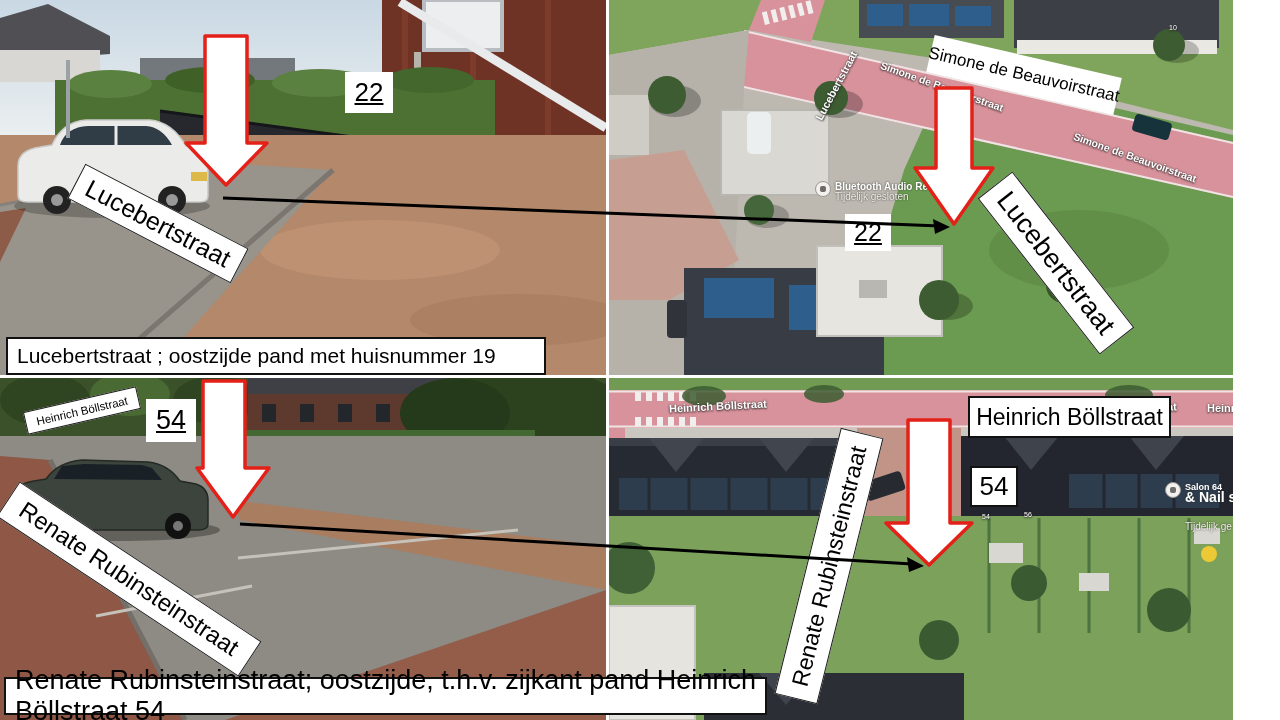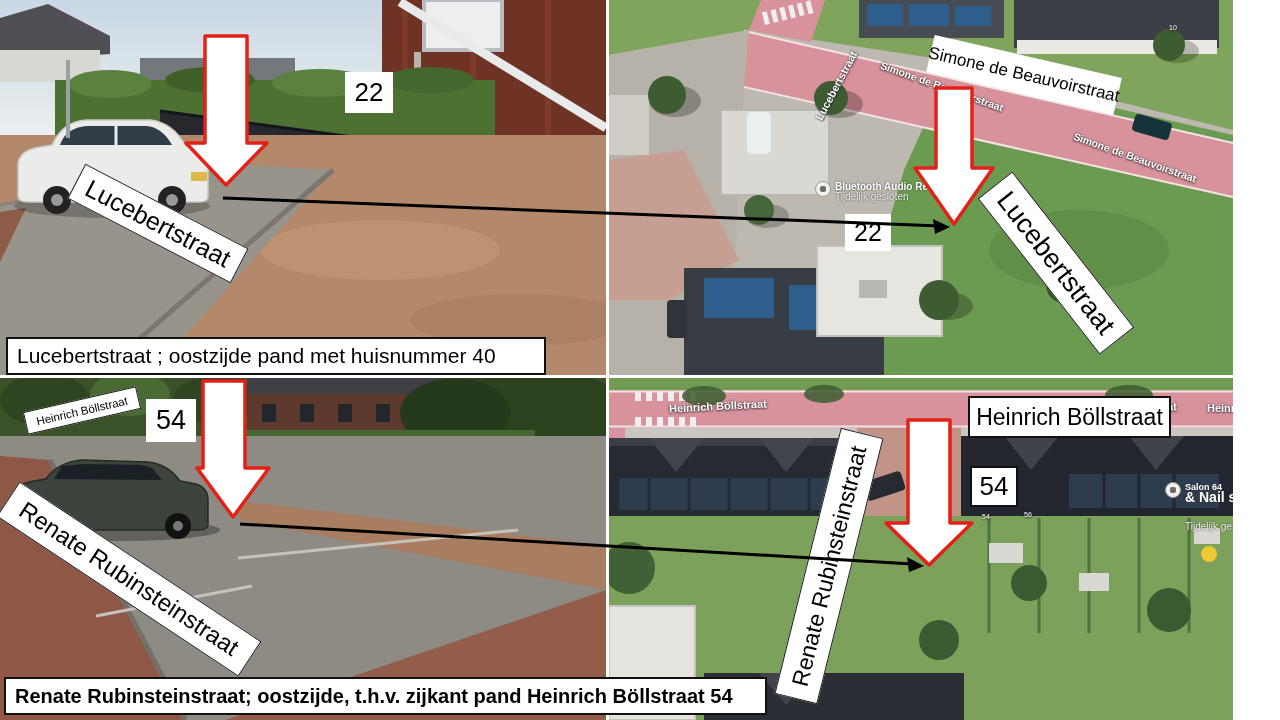--- a/index.html
+++ b/index.html
@@ -14,21 +14,21 @@
   .poi .circ{width:14px;height:14px;border-radius:50%;background:#f3f1ee;border:1px solid #9a9894;
              display:flex;align-items:center;justify-content:center;flex:0 0 auto;}
   .poi .dot{width:6px;height:6px;border-radius:2px;background:#6e6c68;}
   .poi .l1{color:#fff;font-weight:bold;font-size:10px;line-height:11px;
            text-shadow:0 0 2px rgba(40,40,40,.95);white-space:nowrap;}
   .poi .l2{color:#efece7;font-size:10px;line-height:9px;text-shadow:0 0 2px rgba(40,40,40,.9);white-space:nowrap;}
   
   .lbl{position:absolute;background:#fff;color:#000;display:flex;align-items:center;
        justify-content:center;white-space:nowrap;z-index:10;}
   .lbl.rot{border:1px solid #1c1c1c;}
-  .lbl.box{font-size:26px;}
+  .lbl.box{font-size:26px;text-decoration:underline;}
   .lbl.z40{z-index:40;}
   .caption{position:absolute;background:#fff;border:2px solid #111;display:flex;align-items:center;
            padding-left:9px;font-size:21px;z-index:50;}
   svg.overlay{position:absolute;inset:0;width:1280px;height:720px;pointer-events:none;}
   #connectors{z-index:20;} #arrows{z-index:30;}
 </style>
 </head>
 <body>
 
 <div id="page">
@@ -308,30 +308,30 @@
       <span>
         <span class="l1" style="display:block;font-size:9px;line-height:10px;">Salon 64</span>
         <span class="l1" style="display:block;font-size:14px;line-height:10px;">&amp; Nail sty</span>
         <span class="l2" style="display:block;margin-top:20px;">Tijdelijk ge</span>
       </span>
     </div>
   </div>
 
   <div class="lbl rot" style="left:66px;top:204px;width:182px;height:37px;font-size:25px;transform:rotate(27.5deg);">Lucebertstraat</div>
   <div class="lbl box" style="left:345px;top:72px;width:48px;height:41px;">22</div>
-  <div class="caption" style="left:6px;top:337px;width:527px;height:34px;">Lucebertstraat ; oostzijde pand met huisnummer 40</div>
+  <div class="caption" style="left:6px;top:337px;width:527px;height:34px;">Lucebertstraat ; oostzijde pand met huisnummer 19</div>
 
   <div class="lbl z40" style="left:928px;top:56px;width:192px;height:38px;font-size:17px;transform:rotate(13deg);">Simone de Beauvoirstraat</div>
   <div class="lbl box" style="left:845px;top:214px;width:46px;height:37px;font-size:25px;">22</div>
   <div class="lbl rot z40" style="left:957px;top:241px;width:196px;height:42px;font-size:27px;transform:rotate(52deg);">Lucebertstraat</div>
 
   <div class="lbl rot" style="left:24px;top:399px;width:114px;height:21px;font-size:11.5px;transform:rotate(-13deg);">Heinrich Böllstraat</div>
   <div class="lbl box" style="left:146px;top:399px;width:50px;height:43px;font-size:27px;">54</div>
   <div class="lbl rot" style="left:-16px;top:558px;width:288px;height:40px;font-size:24px;transform:rotate(33.5deg);">Renate Rubinsteinstraat</div>
-  <div class="caption" style="left:4px;top:677px;width:750px;height:34px;font-size:20px;font-weight:bold;">Renate Rubinsteinstraat; oostzijde, t.h.v. zijkant pand Heinrich Böllstraat 54</div>
+  <div class="caption" style="left:4px;top:677px;width:750px;height:34px;font-size:27px;">Renate Rubinsteinstraat; oostzijde, t.h.v. zijkant pand Heinrich Böllstraat 54</div>
 
   <div class="lbl" style="left:968px;top:396px;width:199px;height:38px;font-size:23px;border:2px solid #111;">Heinrich Böllstraat</div>
   <div class="lbl" style="left:970px;top:466px;width:44px;height:37px;font-size:26px;border:2px solid #111;">54</div>
   <div class="lbl rot" style="left:692px;top:544px;width:272px;height:42px;font-size:23px;transform:rotate(-76deg);">Renate Rubinsteinstraat</div>
 
   <svg id="connectors" class="overlay">
     <line x1="223" y1="198" x2="940" y2="226" stroke="#000" stroke-width="3"></line>
     <polygon points="950,227 933,219 935,234" fill="#000"></polygon>
     <line x1="240" y1="524" x2="912" y2="564" stroke="#000" stroke-width="3"></line>
     <polygon points="924,566 907,557 909,572" fill="#000"></polygon>

